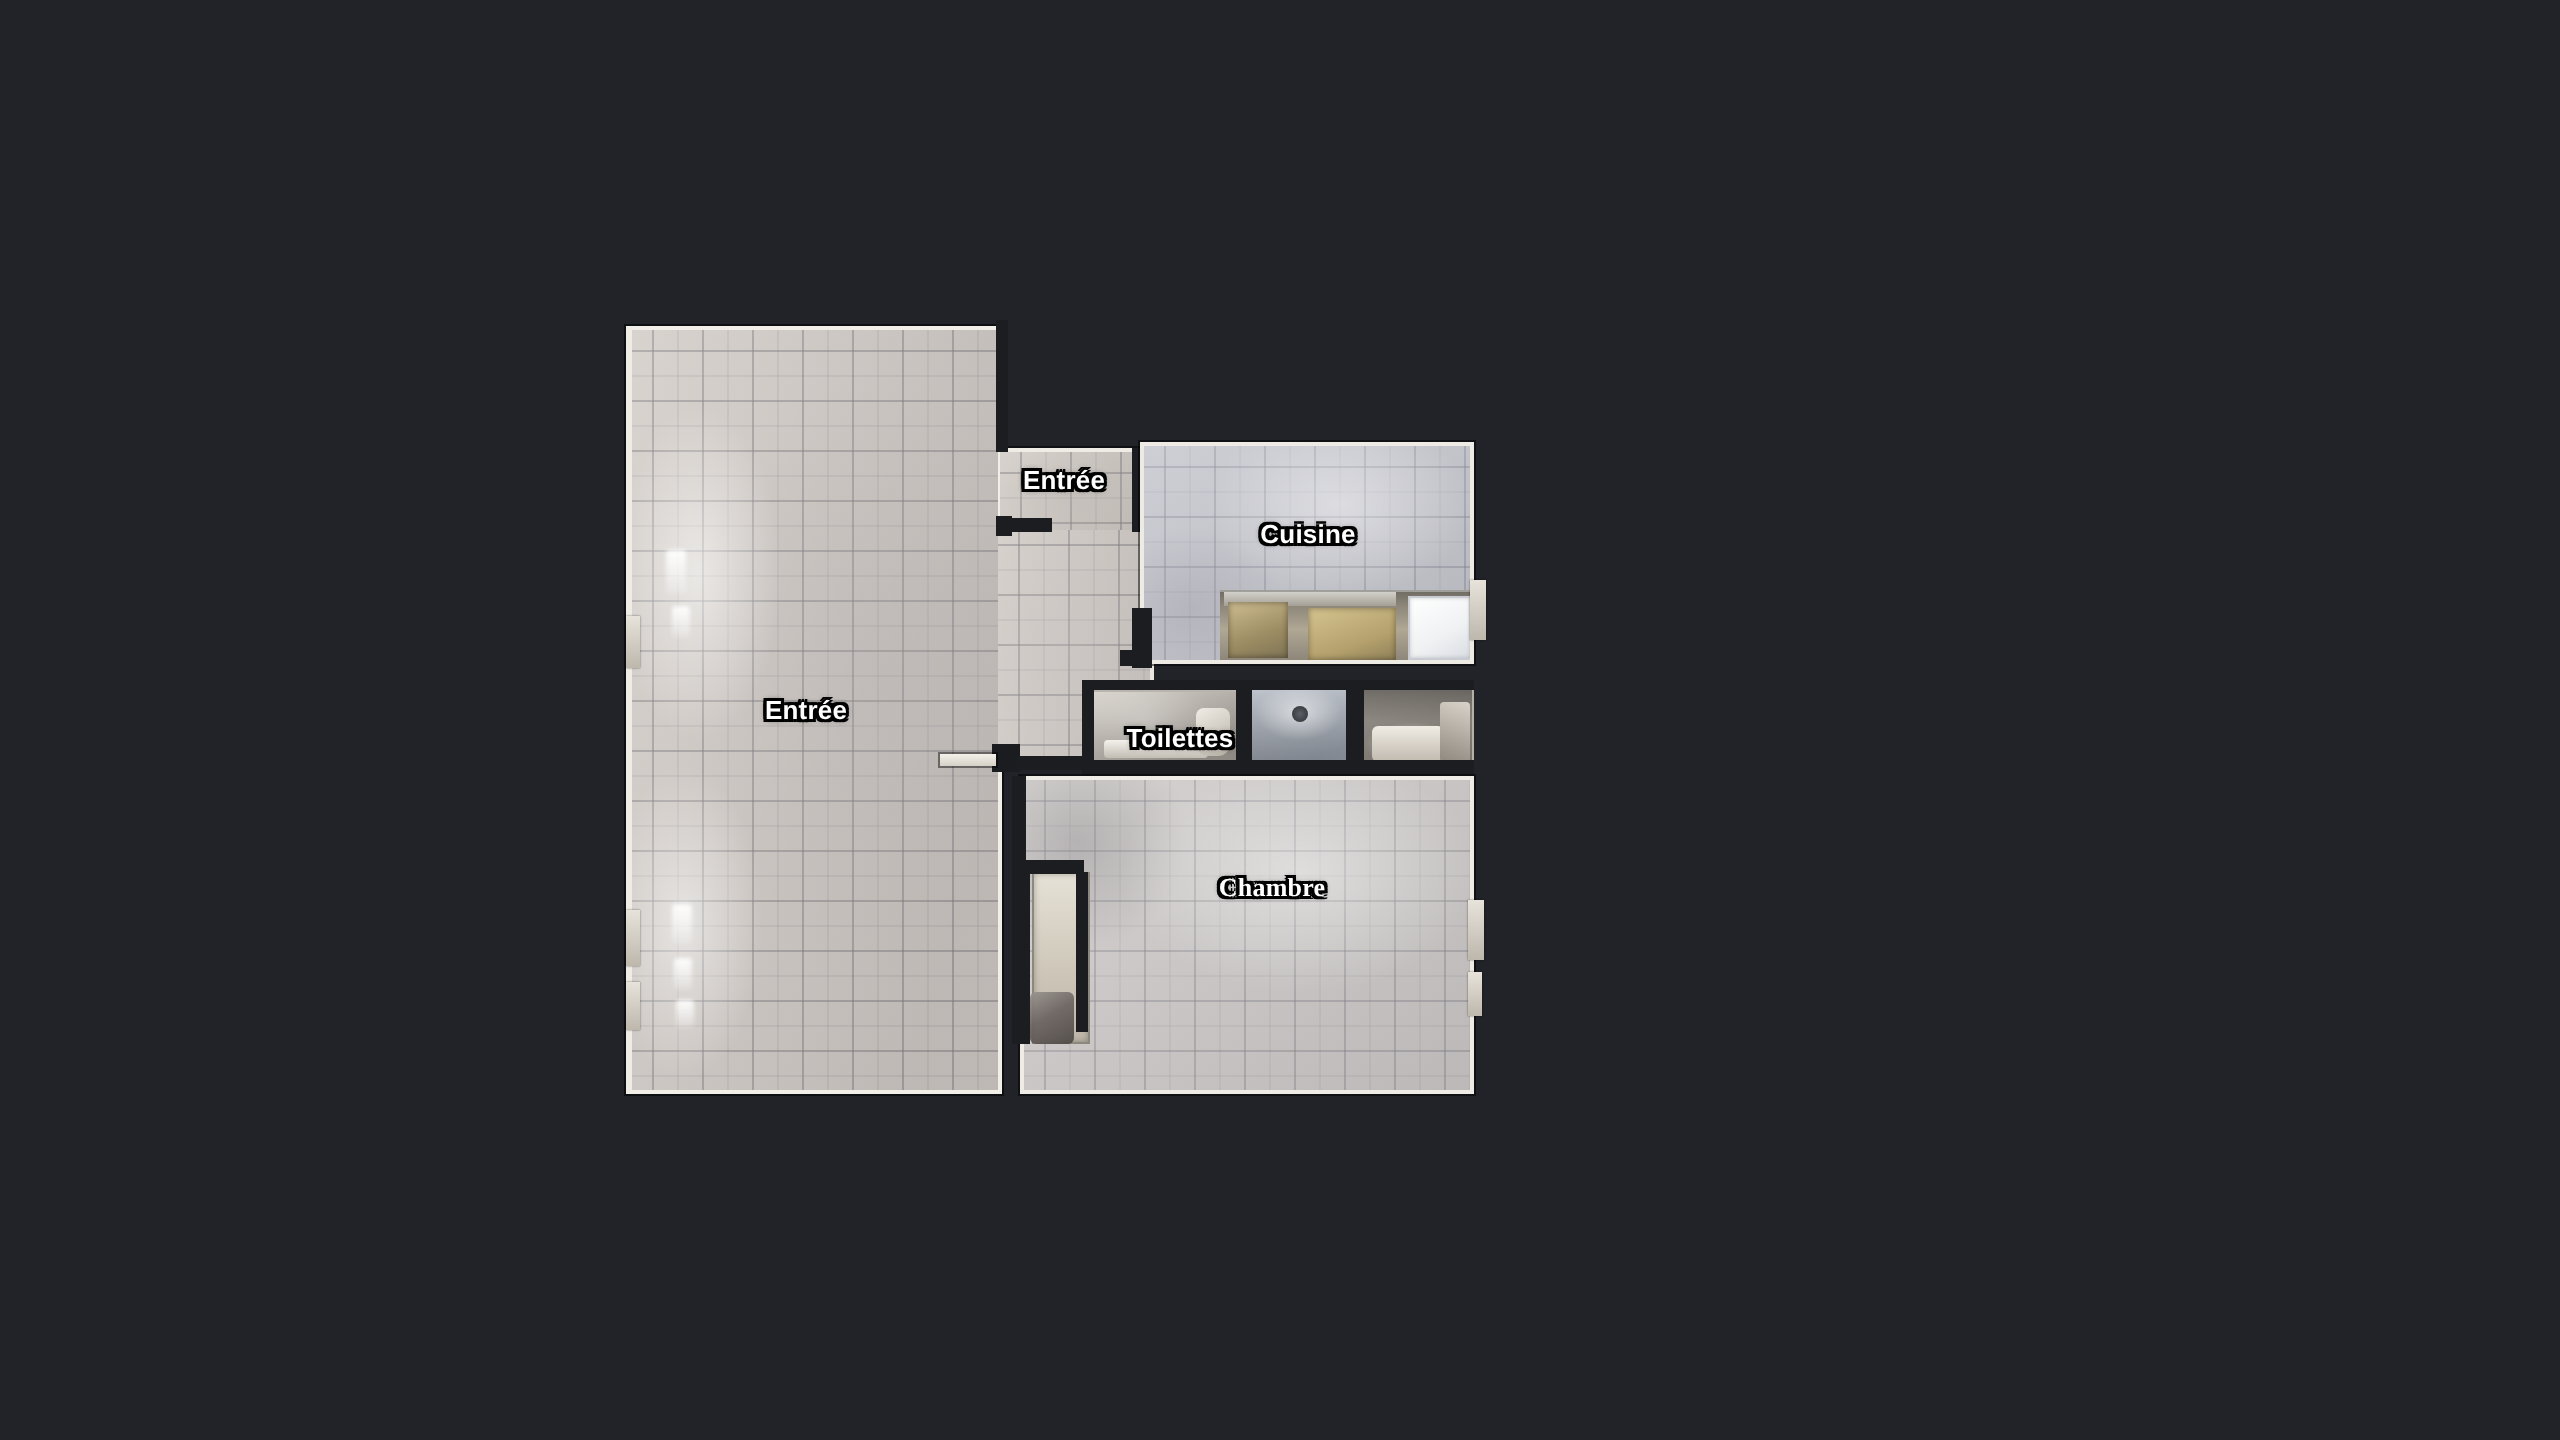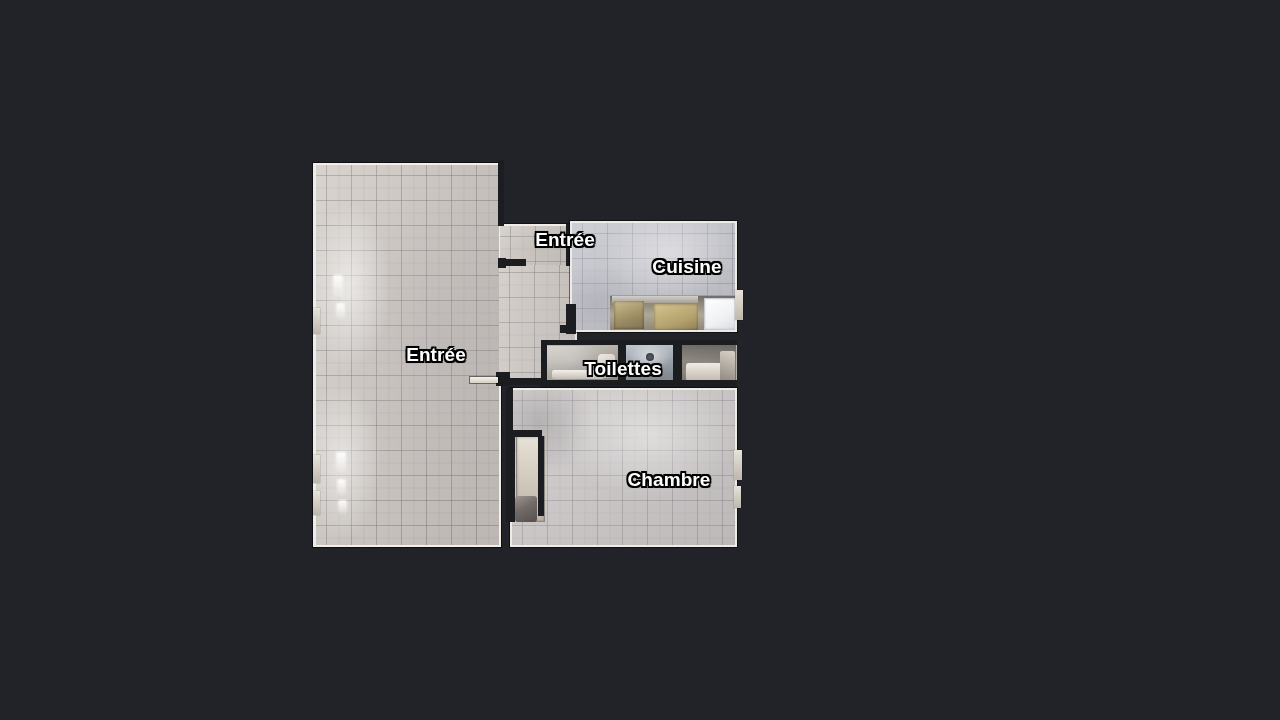--- a/index.html
+++ b/index.html
@@ -327,33 +327,32 @@
     position: absolute;
     background: linear-gradient(180deg, #e8e3da, #bdb7ac);
     box-shadow: 0 0 1px rgba(0,0,0,0.5);
   }
 
   
   .room-label {
     position: absolute;
     color: #ffffff;
     font-weight: bold;
-    font-size: 19px;
+    font-size: 13px;
     letter-spacing: 0.1px;
     white-space: nowrap;
     transform: translate(-50%, -50%);
     text-shadow:
       -1.6px -1.6px 0 #000, 1.6px -1.6px 0 #000,
       -1.6px  1.6px 0 #000, 1.6px  1.6px 0 #000,
       -1.6px 0 0 #000, 1.6px 0 0 #000,
       0 -1.6px 0 #000, 0 1.6px 0 #000,
       0 0 3px rgba(0,0,0,0.9);
     pointer-events: auto;
     user-select: none;
-    margin-left: 33px;
   }
 </style>
 </head>
 <body>
 
 <div id="viewer" style="background: rgb(33, 35, 40);">
 
   <div id="floorplan">
 
     <div class="room" id="room-sejour">
@@ -446,16 +445,16 @@
     <div class="wall-nub" style="left:734px; top:486px; width:7px; height:22px;"></div>
 
     <div class="room-label" style="left:403px; top:355px;">Entrée</div>
 
     <div class="room-label" style="left:532px; top:240px;">Entrée</div>
 
     <div class="room-label" style="left:654px; top:267px;">Cuisine</div>
 
     <div class="room-label" style="left:590px; top:369px;">Toilettes</div>
 
-    <div class="room-label" style="left:636px; top:480px;">Chambre</div>
+    <div class="room-label" style="left:636px; top:444px;font-family:Liberation Serif, serif;">Chambre</div>
 
   </div>
 </div>
 
 </body></html>

